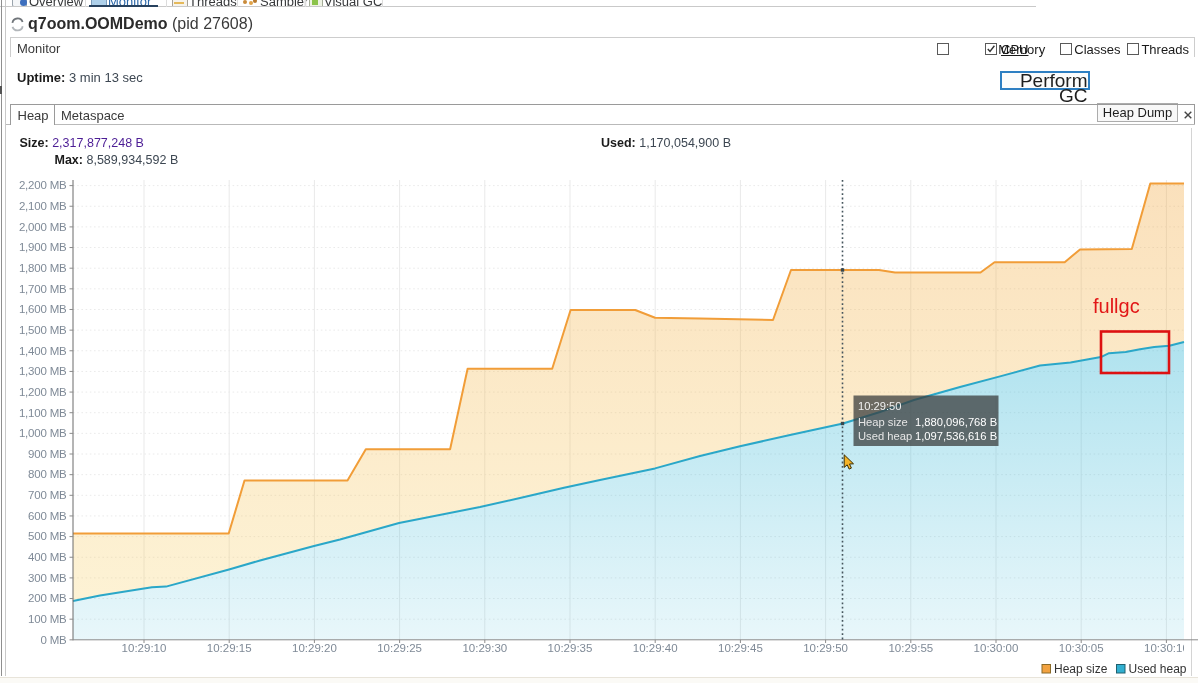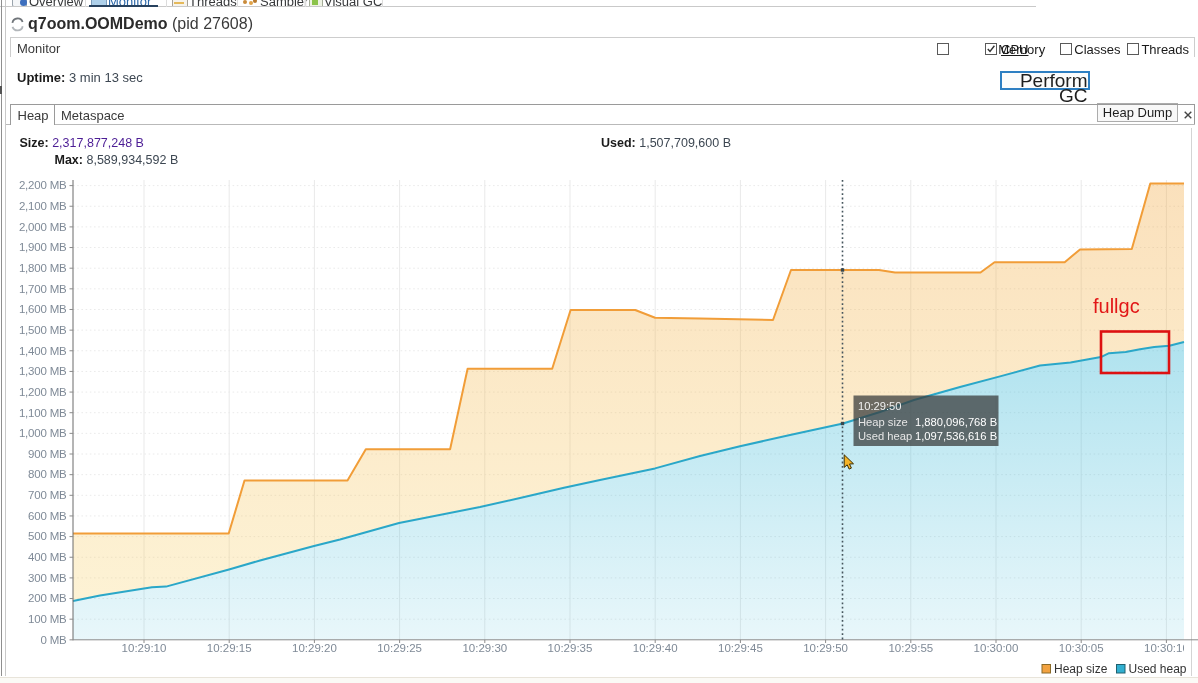--- a/index.html
+++ b/index.html
@@ -78,21 +78,21 @@
 <div class="abs" style="left:10px;top:103.7px;width:1px;height:21.5px;background:#9a9a9a;"></div>
 <div class="abs" style="left:54px;top:103.7px;width:1px;height:21.5px;background:#9a9a9a;"></div>
 <div class="abs" style="left:17.5px;top:108px;font-size:13px;color:#3a3a3a;">Heap</div>
 <div class="abs" style="left:61px;top:108px;font-size:13px;color:#3a3a3a;">Metaspace</div>
 <svg class="abs" style="left:1183.5px;top:111px" width="8" height="8" viewBox="0 0 8 8">
   <path d="M0.7 0.7 L7.3 7.3 M7.3 0.7 L0.7 7.3" stroke="#454545" stroke-width="1.4" fill="none"></path>
 </svg>
 
 <div class="abs" style="left:19.5px;top:136px;font-size:12.5px;"><b style="color:#1a1a1a">Size:</b> <span style="color:#4c1d95">2,317,877,248 B</span></div>
 <div class="abs" style="left:19.5px;top:153px;font-size:12.5px;margin-left:35px;"><b style="color:#1a1a1a">Max:</b> <span style="color:#3d4752">8,589,934,592 B</span></div>
-<div class="abs" style="left:601px;top:136px;font-size:12.5px;"><b style="color:#1a1a1a">Used:</b> <span style="color:#3d4752">1,507,709,600 B</span></div>
+<div class="abs" style="left:601px;top:136px;font-size:12.5px;"><b style="color:#1a1a1a">Used:</b> <span style="color:#3d4752">1,170,054,900 B</span></div>
 
 <div class="abs" style="left:1191px;top:128px;width:1px;height:548px;background:#d4d4d4;"></div>
 
 <div class="abs" style="left:0;top:677px;width:1198px;height:1px;background:#e8e4da;"></div>
 <div class="abs" style="left:0;top:678px;width:1198px;height:5px;background:#fbfaf6;"></div>
 
 <svg class="abs" style="left:0;top:0" width="1198" height="683" viewBox="0 0 1198 683">
   <defs>
     <linearGradient id="gO" x1="0" y1="180" x2="0" y2="640" gradientUnits="userSpaceOnUse">
       <stop offset="0" stop-color="#f1a233" stop-opacity="0.33"></stop>

